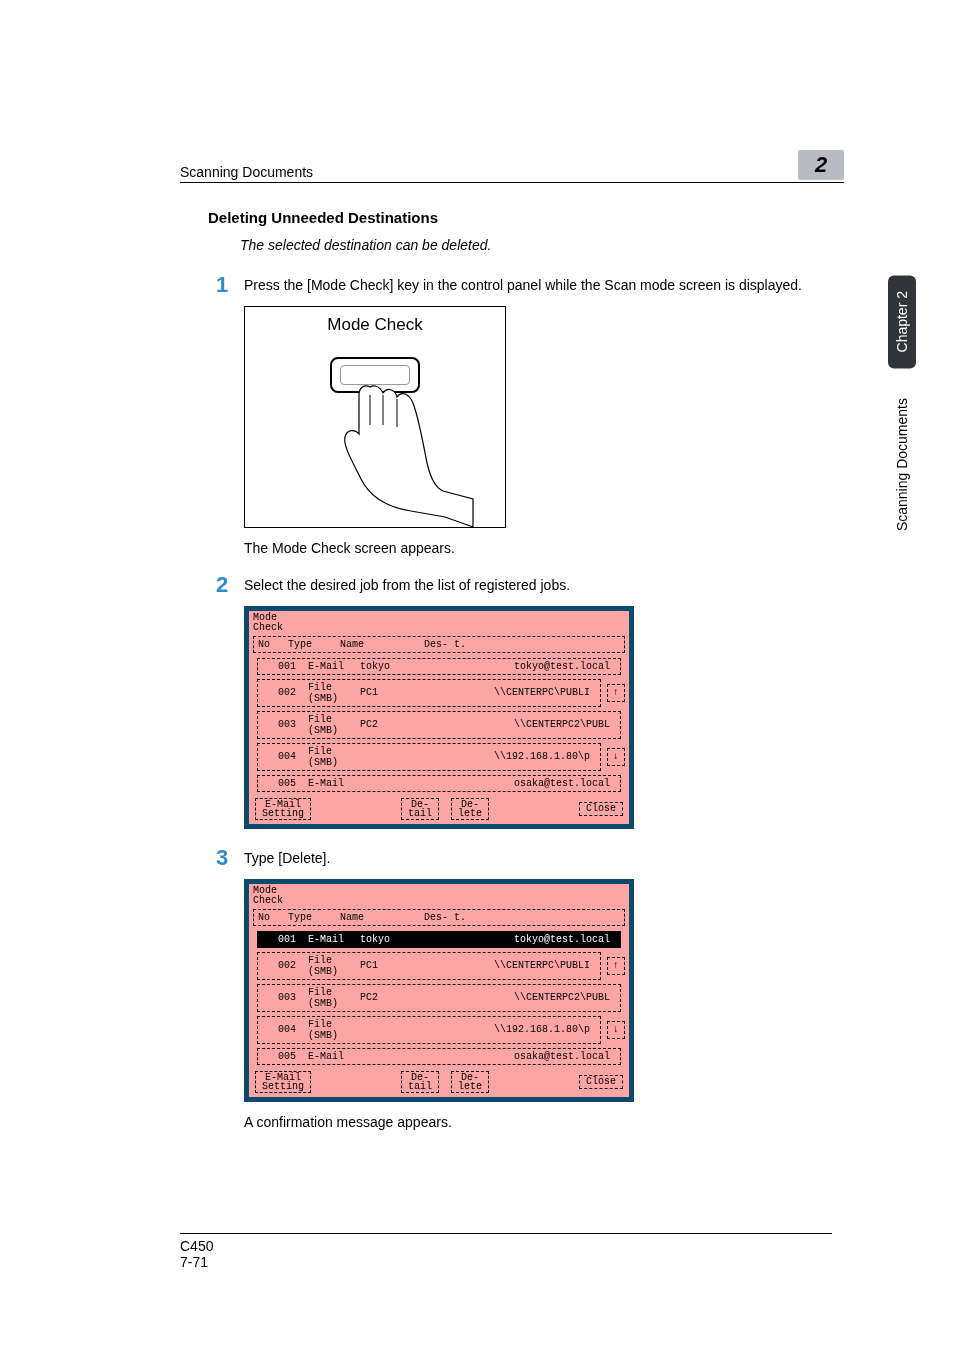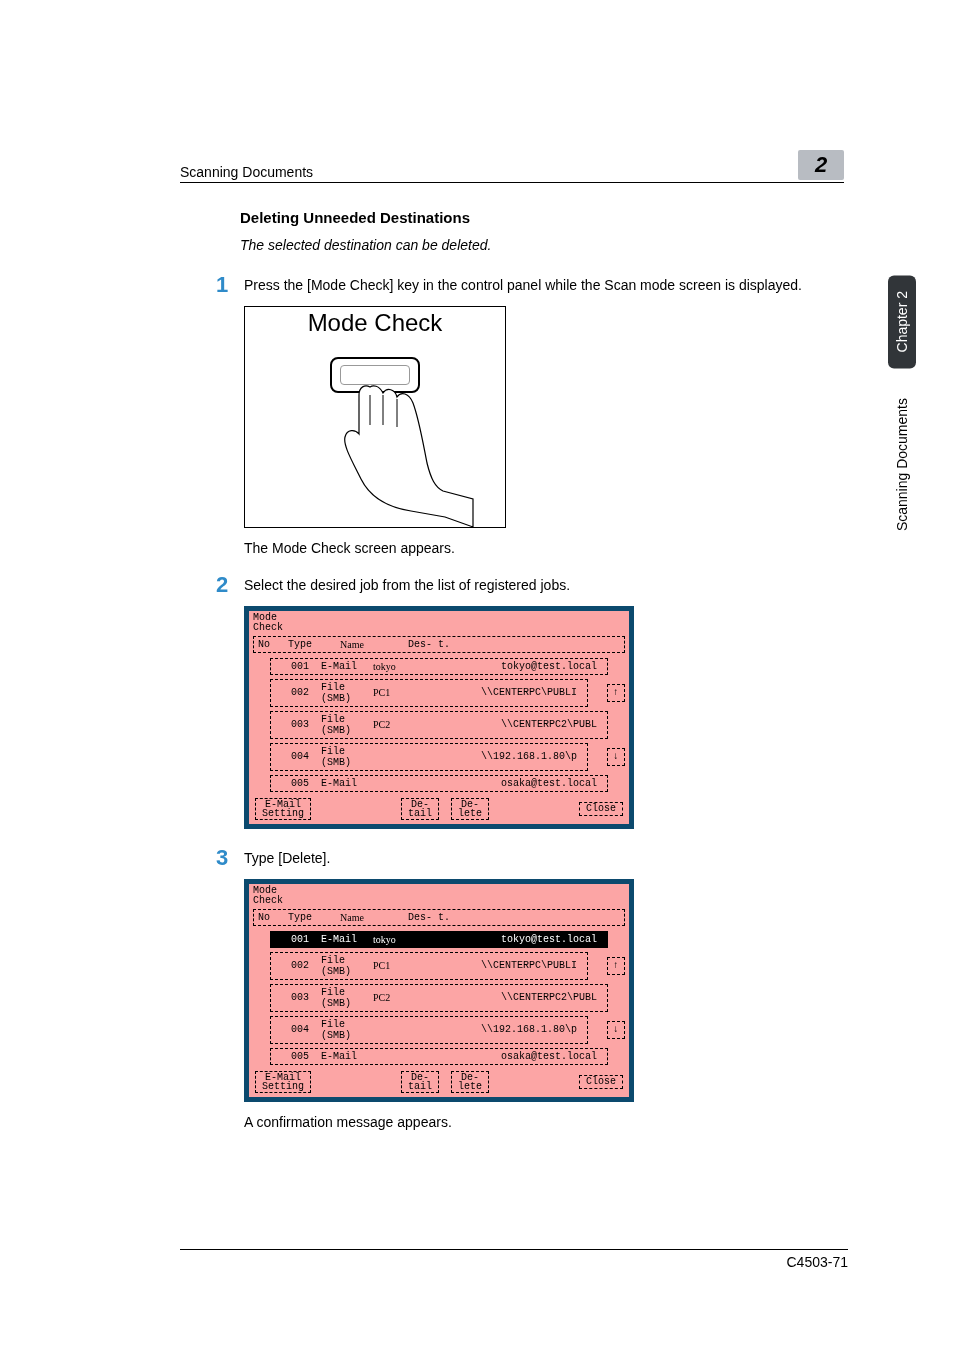--- a/index.html
+++ b/index.html
@@ -38,21 +38,21 @@
     justify-content: center;
     font-style: italic;
     font-weight: bold;
     font-size: 22px;
     border-radius: 2px;
   }
   .section-title {
     font-weight: bold;
     font-size: 15px;
     margin-top: 26px;
-    margin-left: 60px;
+    margin-left: 28px;
   }
   .body-text {
     font-size: 14px;
     margin-top: 10px;
     margin-left: 60px;
     line-height: 1.4;
     font-style: italic;
   }
   .step-row {
     display: flex;
@@ -80,25 +80,25 @@
   }
   .mode-check-box {
     border: 1px solid #000;
     width: 260px;
     height: 220px;
     position: relative;
     background: #fff;
   }
   .mode-check-label {
     position: absolute;
-    top: 2px;
+    top: 8px;
     left: 0;
     right: 0;
     text-align: center;
-    font-size: 24px;
+    font-size: 17px;
     font-family: Arial, sans-serif;
   }
   .mode-btn {
     position: absolute;
     top: 50px;
     left: 50%;
     transform: translateX(-50%);
     width: 86px;
     height: 32px;
     border: 2px solid #000;
@@ -140,29 +140,29 @@
     margin: 3px 4px;
     padding: 2px 4px;
     align-items: center;
   }
   .st-row.selected {
     background: #000;
     color: #fff;
   }
   .st-col-no { width: 30px; }
   .st-col-type { width: 52px; }
-  .st-col-name { width: 68px; font-family: Liberation Serif, serif; }
+  .st-col-name { width: 84px; }
   .st-col-dest { flex: 1; text-align: right; padding-right: 6px; }
   .st-row-outer {
     display: flex;
     align-items: center;
     margin: 0 4px;
     gap: 2px;
   }
-  .st-row-outer .st-row { flex: 1; margin: 2px 17px; padding-left: 20px; }
+  .st-row-outer .st-row { flex: 1; margin: 2px 4px; padding-left: 20px; }
   .arrow-btn {
     border: 1px dashed #000;
     width: 16px;
     height: 16px;
     font-size: 10px;
     display: flex;
     align-items: center;
     justify-content: center;
   }
   .st-footer {
@@ -203,27 +203,28 @@
     background: #313539;
     color: #fff;
   }
   .tab-light {
     color: #000;
   }
 
   .footer {
     position: absolute;
     left: 180px;
-    right: 106px;
+    right: 122px;
     bottom: 80px;
     border-top: 1px solid #000;
     display: flex;
     justify-content: flex-end;
     font-size: 14px;
     padding-top: 4px;
+    flex-direction: column;
   }
 </style>
 </head>
 <body>
 
 <div class="page">
 
   <div class="header-line">
     <div class="header-left">Scanning Documents</div>
     <div class="header-right">2</div>
@@ -401,21 +402,21 @@
         <div class="spacer"></div>
         <div class="st-btn">Close</div>
       </div>
     </div>
   </div>
 
   <div class="caption">A confirmation message appears.</div>
 
   <div class="footer">
     <div>C450</div>
-    <div>3-71</div>
+    <div>7-71</div>
   </div>
 
 </div>
 
 <div class="side-tabs">
   <div class="tab tab-dark">Chapter 2</div>
   <div class="tab tab-light">Scanning Documents</div>
 </div>
 
 </body></html>

